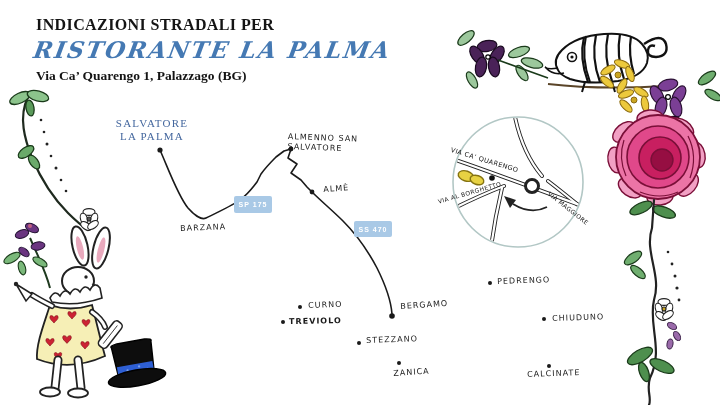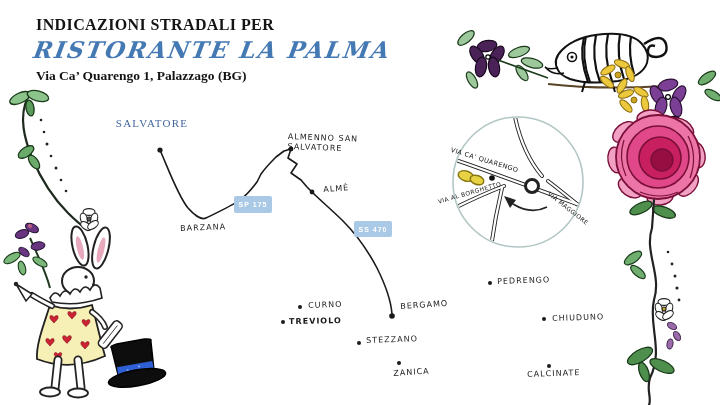--- a/index.html
+++ b/index.html
@@ -328,20 +328,21 @@
       </g>
     </g>
   </svg>
 
   <div class="abs kicker">INDICAZIONI STRADALI PER</div>
   <div class="abs brand">RISTORANTE LA PALMA</div>
   <div class="abs address">Via Ca’ Quarengo 1, Palazzago (BG)</div>
 
   <div class="abs resto">
     <div>SALVATORE</div>
+    <div>LA PALMA</div>
   </div>
 
   <div class="abs town wrap" style="left:288px;top:132px;width:82px;transform:rotate(2deg);">ALMENNO SAN SALVATORE</div>
   <div class="abs town" style="left:323px;top:185px;transform:rotate(-4deg);">ALMÈ</div>
   <div class="abs town" style="left:180px;top:224px;transform:rotate(-2deg);">BARZANA</div>
   <div class="abs town" style="left:308px;top:301px;transform:rotate(-2deg);">CURNO</div>
   <div class="abs town" style="left:289px;top:317px;transform:rotate(-1deg);font-weight:bold;">TREVIOLO</div>
   <div class="abs town" style="left:400px;top:302px;transform:rotate(-4deg);">BERGAMO</div>
   <div class="abs town" style="left:366px;top:336px;transform:rotate(-2deg);">STEZZANO</div>
   <div class="abs town" style="left:393px;top:369px;transform:rotate(-4deg);">ZANICA</div>

